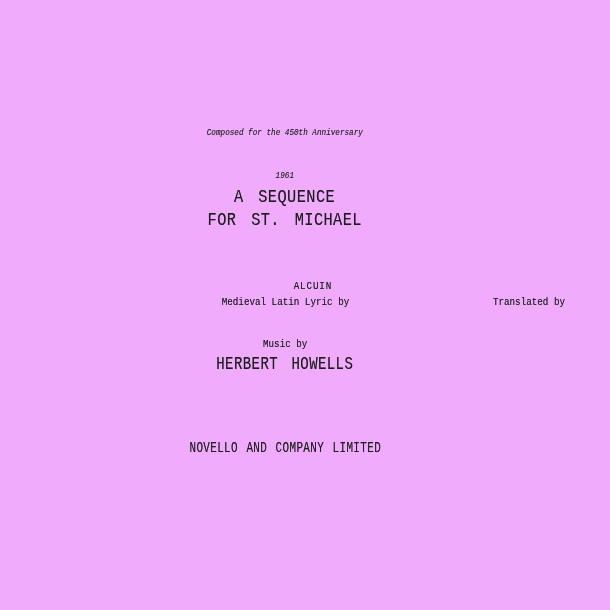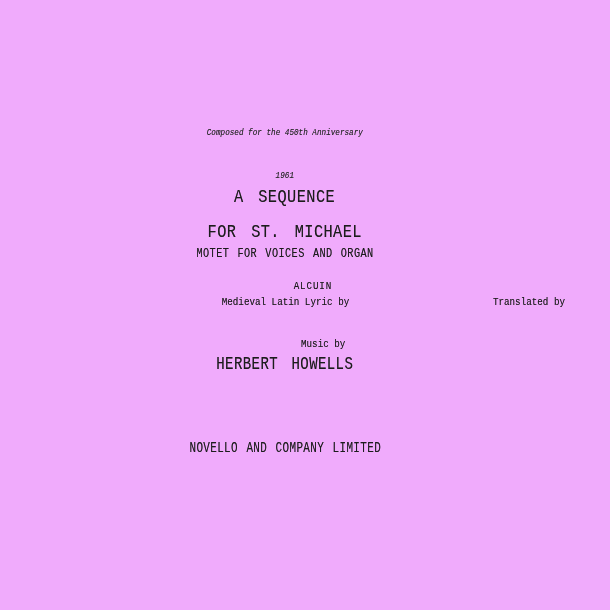--- a/index.html
+++ b/index.html
@@ -50,42 +50,42 @@
   .ded-2 { top: 139px; }
   .ded-3 { top: 158px; margin-top: 13px; }
 
   .main-title {
     font-size: 18px;
     letter-spacing: 0.5px;
     word-spacing: 6px;
     line-height: 23px;
   }
   .title-1 { top: 186px; }
-  .title-2 { top: 209px; margin-top: 12px; }
+  .title-2 { top: 209px; }
 
   .subtitle {
     top: 247px;
     font-size: 12.5px;
     letter-spacing: 0.5px;
     word-spacing: 2px;
   }
 
   .small-label {
     font-size: 10.5px;
   }
   .caps-name {
     font-size: 10.5px;
     letter-spacing: 1px;
     word-spacing: 4px;
   }
   .lyric-label   { top: 268px; margin-top: 28px; }
   .lyric-author  { top: 280px; padding-left: 28px; }
   .transl-label  { top: 296px; text-align: right; }
   .transl-name   { top: 306px; }
-  .music-label   { top: 338px; padding-left: 38px; }
+  .music-label   { top: 338px; }
 
   .composer-name {
     top: 354px;
     font-size: 18px;
     letter-spacing: 0.5px;
     word-spacing: 6px;
   }
 
   .publisher {
     top: 440px;
@@ -106,23 +106,20 @@
     <span class="sx85">1961</span>
   </div>
 
   <div class="row main-title title-1">
     <span class="sx85">A SEQUENCE</span>
   </div>
   <div class="row main-title title-2">
     <span class="sx85">FOR ST. MICHAEL</span>
   </div>
 
-  <div class="row subtitle">
-    <span class="sx82">MOTET FOR VOICES AND ORGAN</span>
-  </div>
 
   <div class="row small-label lyric-label">
     <span class="sx88">Medieval Latin Lyric by</span>
   </div>
   <div class="row caps-name lyric-author">
     <span class="sx88">ALCUIN</span>
   </div>
 
   <div class="row small-label transl-label">
     <span class="sx88">Translated by</span>

